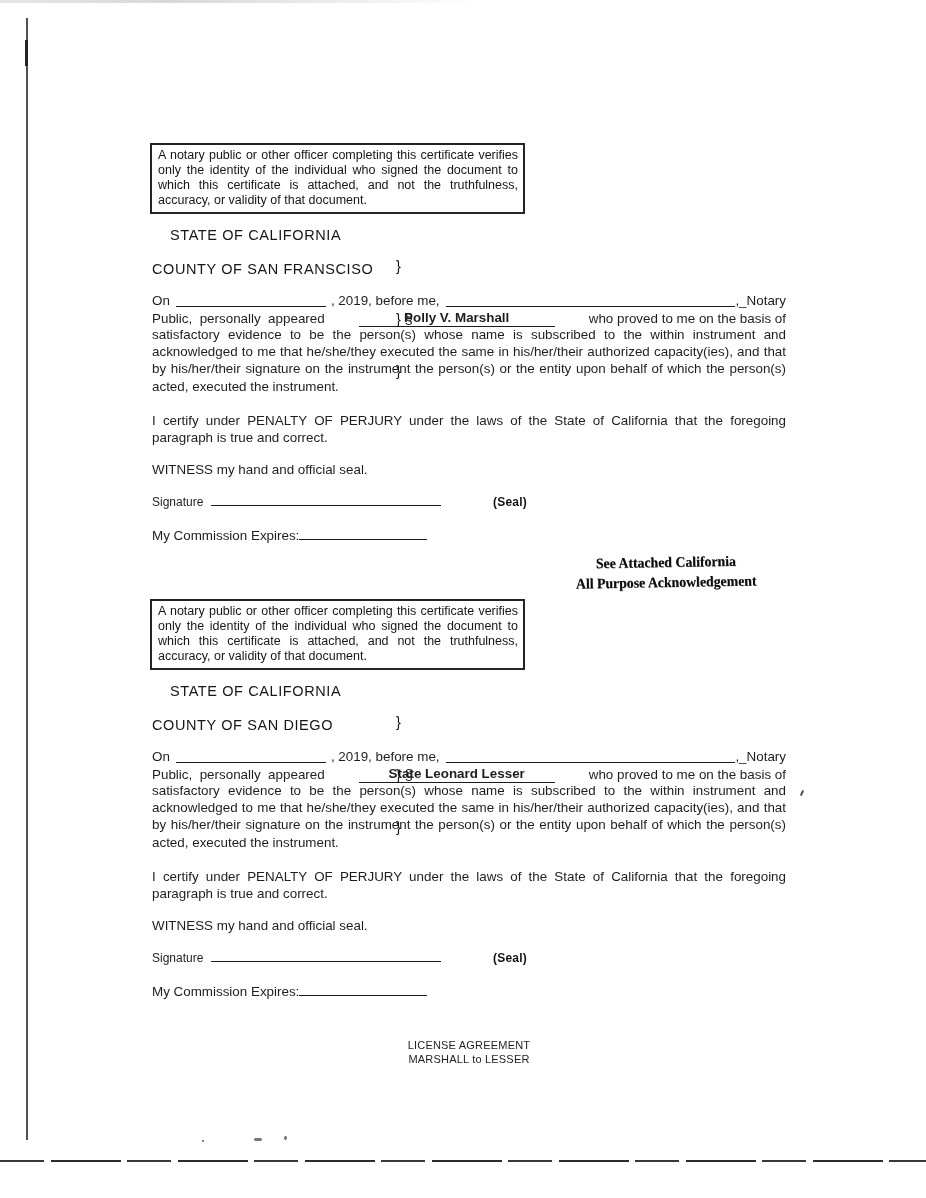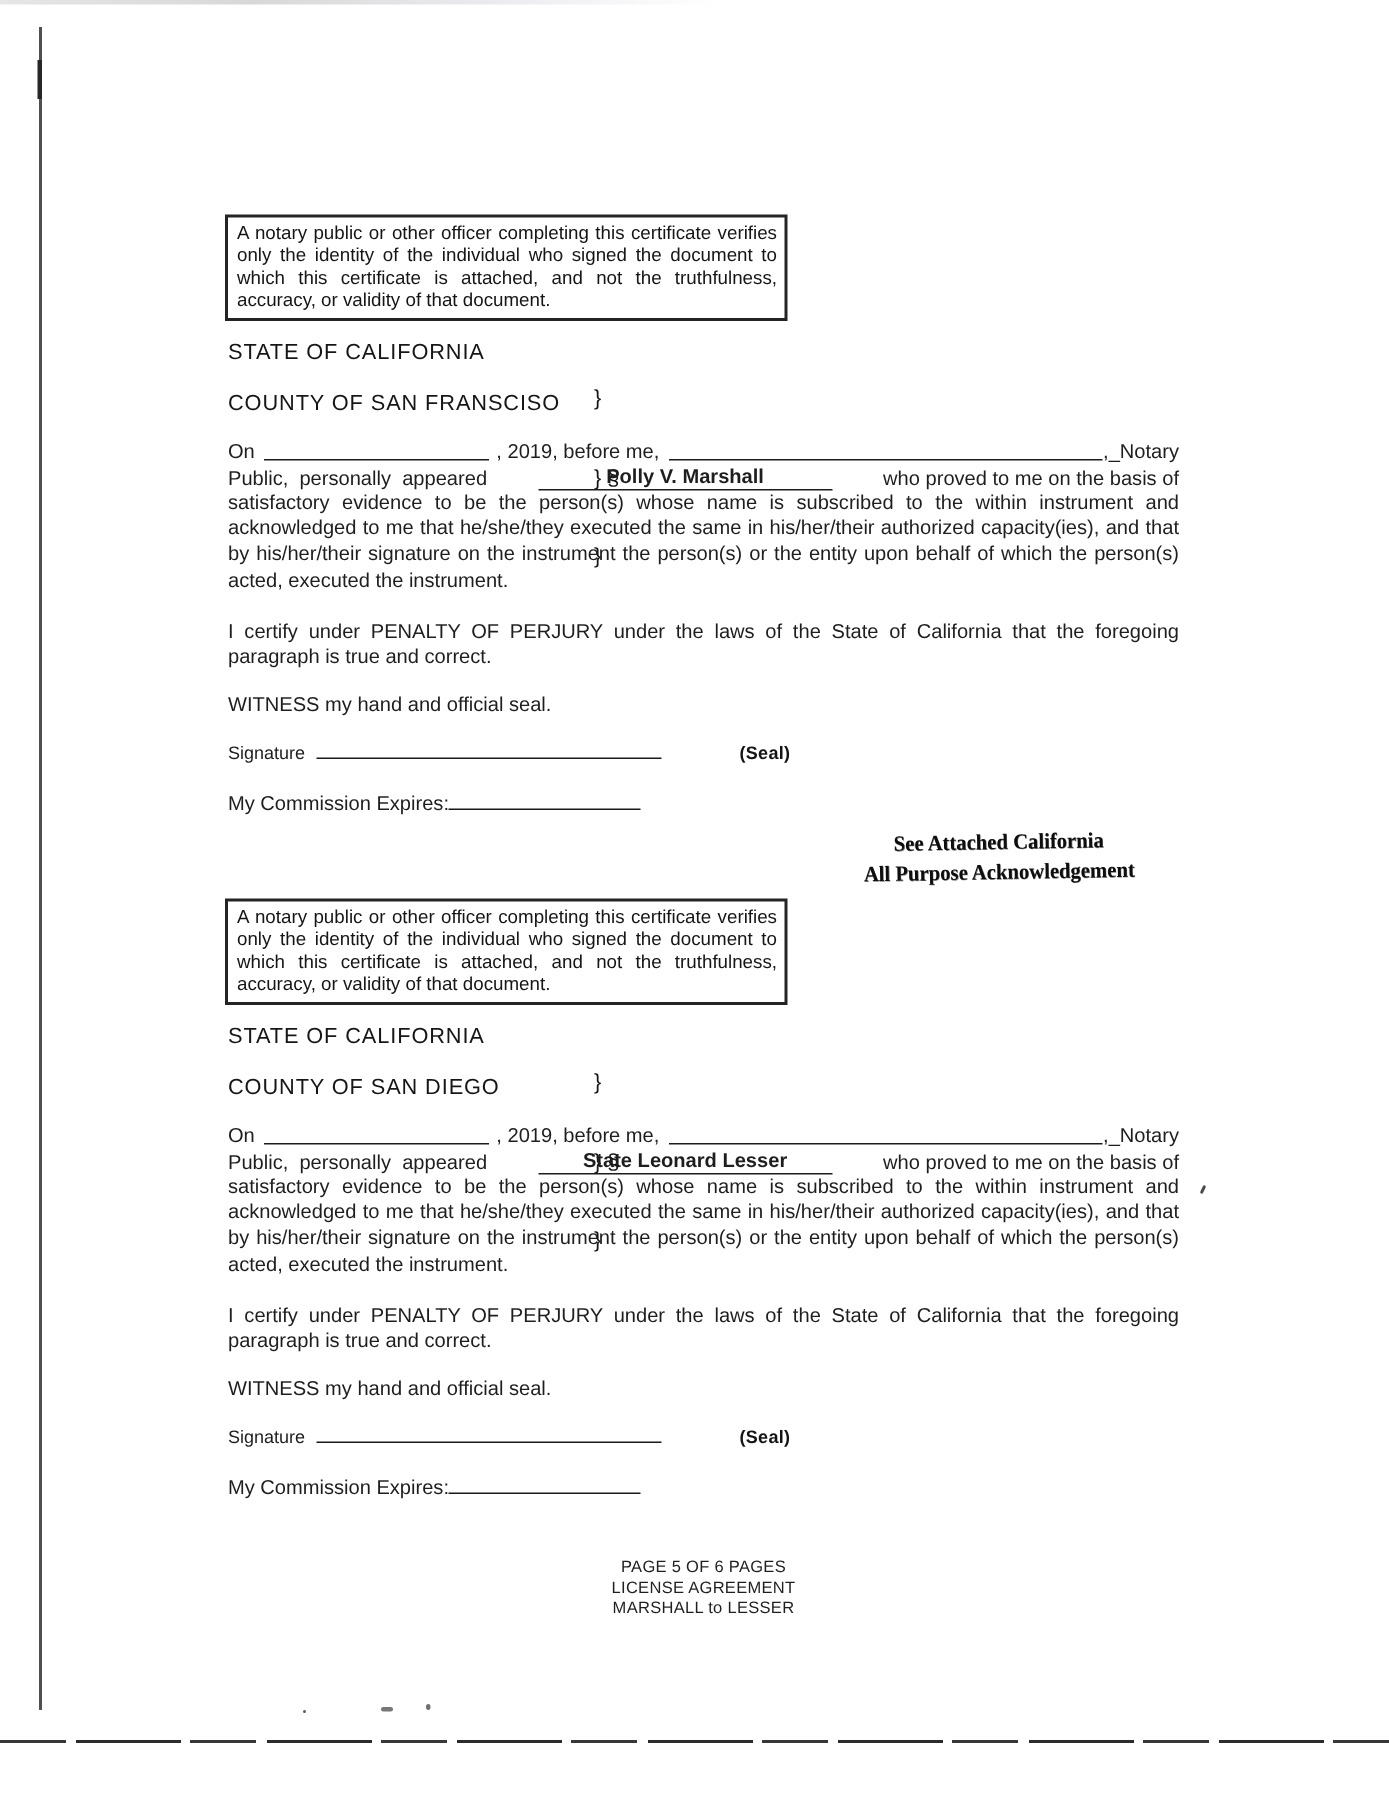--- a/index.html
+++ b/index.html
@@ -23,21 +23,21 @@
   .speck.s3{left:284px;top:1136px;width:3px;height:4px;background:#707070;}
   .speck.s4{left:801px;top:790px;width:2px;height:6px;border-radius:1px;background:#4a4a4a;transform:rotate(25deg);}
   
   .section{left:0;width:854px;height:420px;}
   .section.first{top:143px;}
   .section.second{top:599px;}
   
   .disclaimer-box{left:150px;top:0;width:360px;border:2px solid #242424;
     padding:3px 5px 4px 6px;font-size:12.5px;line-height:15px;text-align:justify;color:#151515;}
   
-  .state-label{left:152px;top:84px;font-size:14.5px;letter-spacing:.6px;color:#161616;}
+  .state-label{left:170px;top:84px;font-size:14.5px;letter-spacing:.6px;color:#161616;}
   .county-label{left:152px;top:118px;font-size:14.5px;letter-spacing:.6px;color:#161616;}
   .brace-col{left:396px;top:80px;font-size:14.5px;line-height:17.5px;white-space:pre;color:#161616;}
   
   .ack-line1{left:152px;top:149px;width:634px;display:flex;align-items:flex-end;
     font-size:13.4px;line-height:17px;white-space:pre;}
   .ack-line2{left:152px;top:166px;width:634px;display:flex;align-items:flex-end;
     justify-content:space-between;font-size:13.4px;line-height:17px;white-space:pre;gap:20px;}
   .blank{border-bottom:1.5px solid #1c1c1c;height:0;}
   .blank.date{width:150px;margin:0 5px 2px 6px;}
   .blank.notary{flex:1;margin:0 0 2px 6px;}
@@ -149,21 +149,20 @@
       <span>Signature</span><span class="sig-blank"></span>
       <span class="seal">(Seal)</span>
     </div>
 
     <div class="abs comm-row">
       <span>My Commission Expires:</span><span class="comm-blank"></span>
     </div>
   </div>
 
   <div class="abs footer">
-    <div>PAGE 5 OF 6 PAGES</div>
     <div>LICENSE AGREEMENT</div>
     <div>MARSHALL to LESSER</div>
   </div>
 
   <div class="abs speck s1"></div>
   <div class="abs speck s2"></div>
   <div class="abs speck s3"></div>
   <div class="abs speck s4"></div>
   <div class="abs bottom-dash"></div>
 

